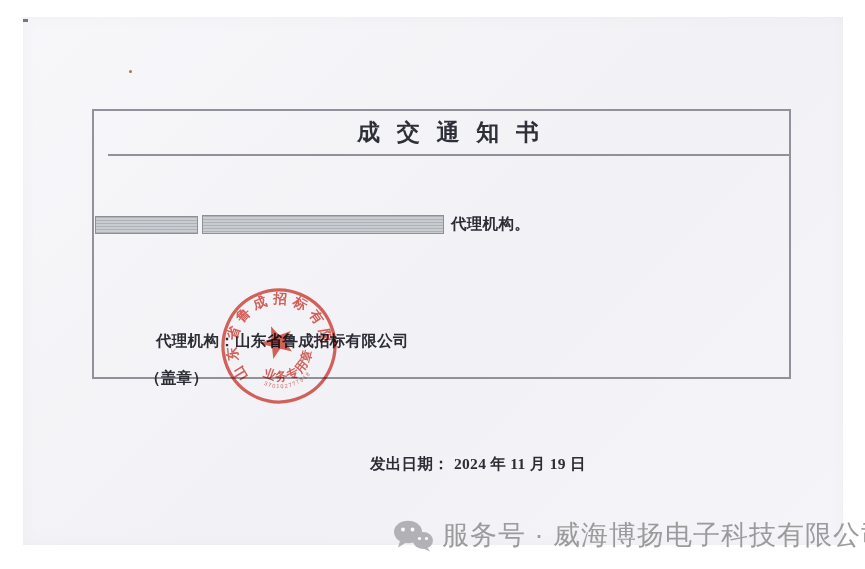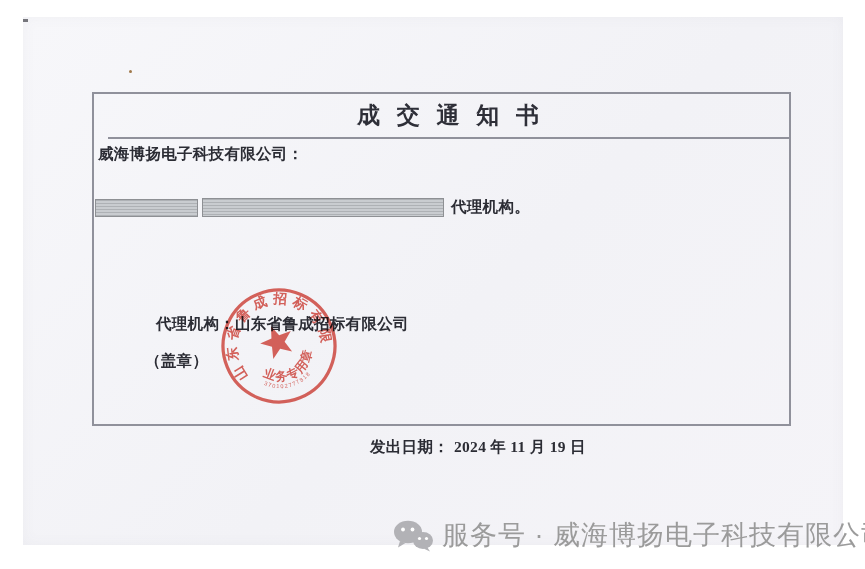--- a/index.html
+++ b/index.html
@@ -9,21 +9,21 @@
     font-family:"Liberation Serif","DejaVu Serif",serif;
   }
   .paper{
     position:absolute;left:23px;top:17px;width:820px;height:528px;
     background:linear-gradient(135deg,#f7f7fa 0%,#f2f2f6 55%,#f5f4f8 100%);
     box-shadow:inset 0 0 14px rgba(90,90,110,0.05);
   }
   .speck-corner{position:absolute;left:0px;top:2px;width:5px;height:3px;background:#76767c;}
   .speck-dot{position:absolute;left:106px;top:53px;width:3px;height:3px;background:#a0794b;border-radius:50%;}
   .doc-box{
-    position:absolute;left:69px;top:75px;width:699px;height:334px;
+    position:absolute;left:69px;top:92px;width:699px;height:270px;
     border:2px solid #90919b;
     box-sizing:border-box;
     padding-left:14px;
   }
   .title-bar{
     height:43px;border-bottom:2px solid #90919b;
     display:flex;align-items:center;justify-content:center;
   }
   .doc-title{
     font-size:23px;font-weight:700;color:#2e2f38;word-spacing:9px;letter-spacing:1px;
@@ -63,21 +63,20 @@
 
 <div class="paper">
   <div class="speck-corner"></div>
   <div class="speck-dot"></div>
 
   <div class="doc-box">
     <div class="title-bar">
       <span class="doc-title">成 交 通 知 书</span>
     </div>
 
-    <div class="line l-recipient">威海博扬电子科技有限公司：</div>
 
 
     <div class="line l-para2">
       <span class="redact redact-1"></span>
       <span class="redact redact-2"></span>
       <span>代理机构。</span>
     </div>
 
 
     <div class="line l-agency">代理机构：山东省鲁成招标有限公司</div>

